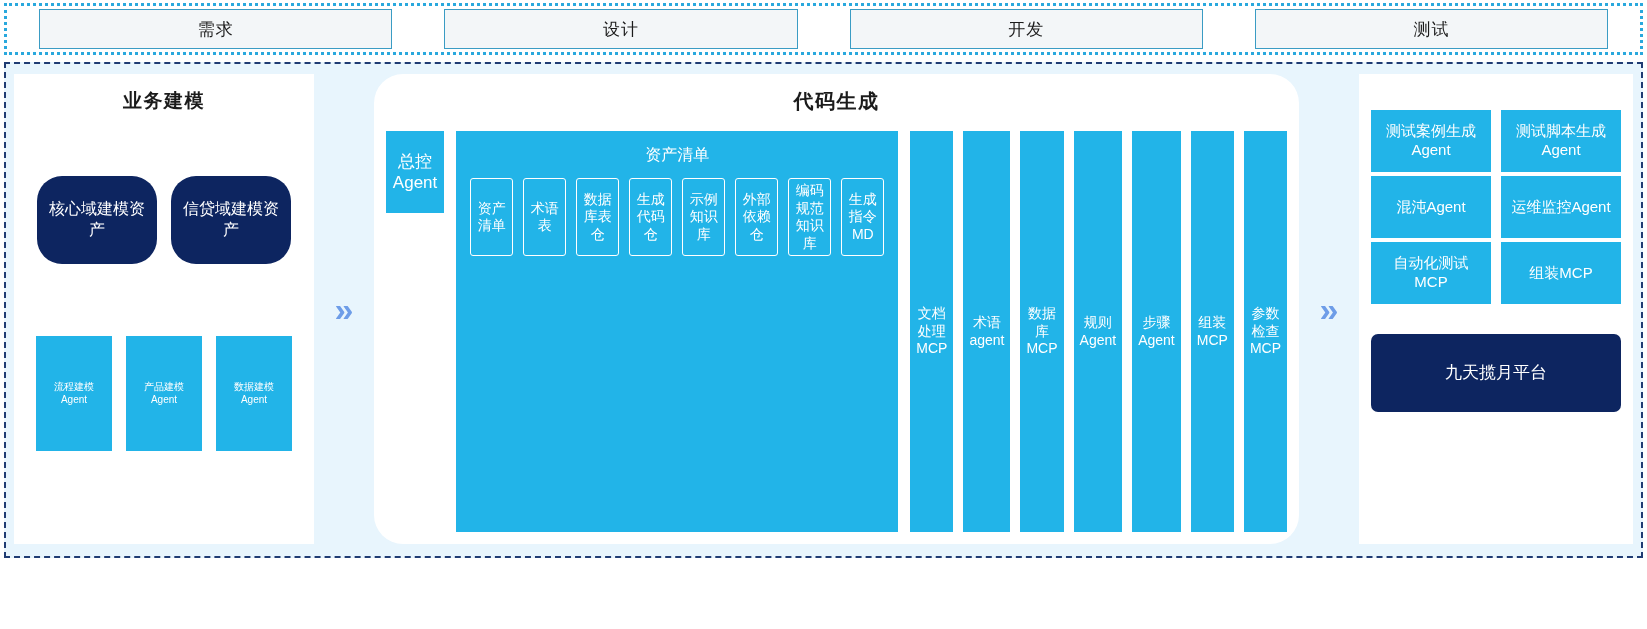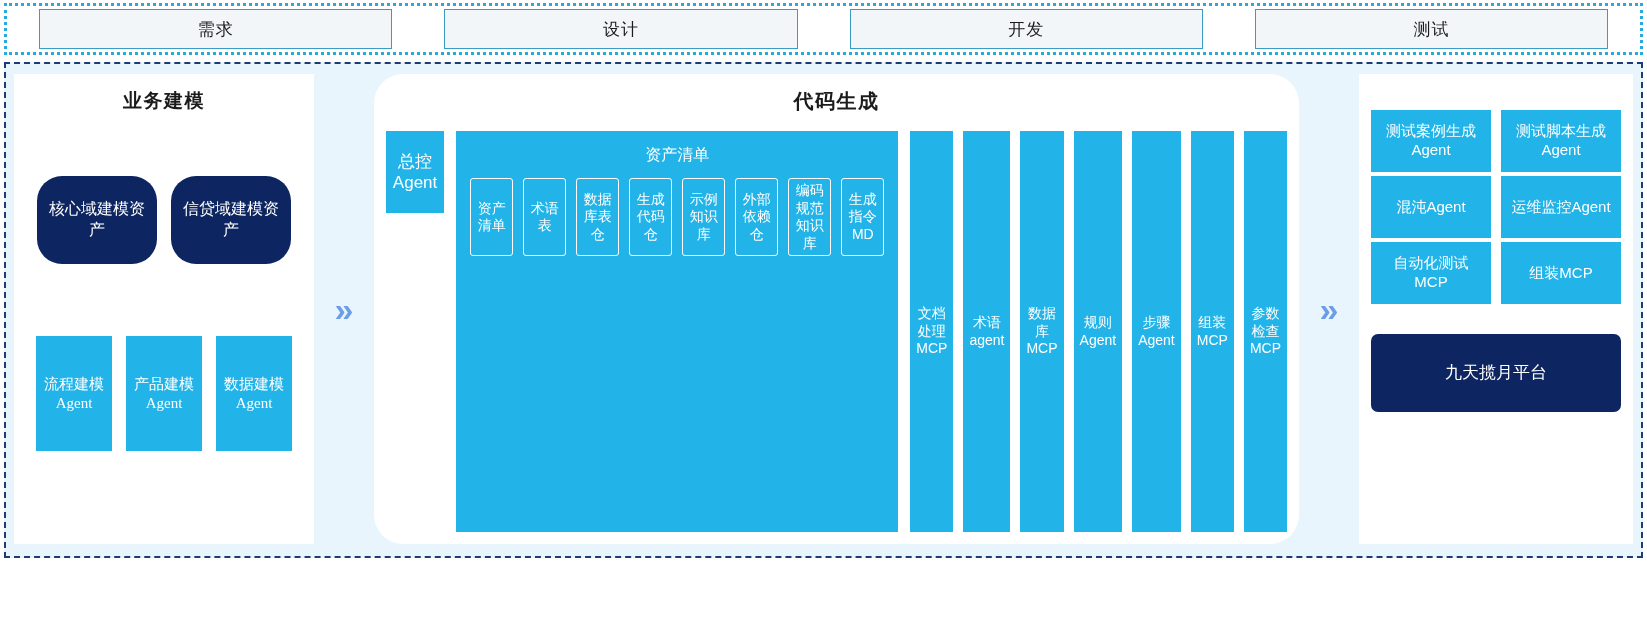--- a/index.html
+++ b/index.html
@@ -135,22 +135,21 @@
   }
   .model-agents-row {
     display: flex;
     gap: 14px;
     justify-content: center;
     margin-top: 72px;
   }
   .model-agents-row .card-blue {
     width: 76px;
     height: 115px;
-    font-size: 15px;
-    font-family: Liberation Serif, serif;
+    font-size: 10px;
   }
 
   
   .center-stack {
     display: flex;
     gap: 12px;
     margin-top: 16px;
     flex: 1;
   }
   .bar-master {

